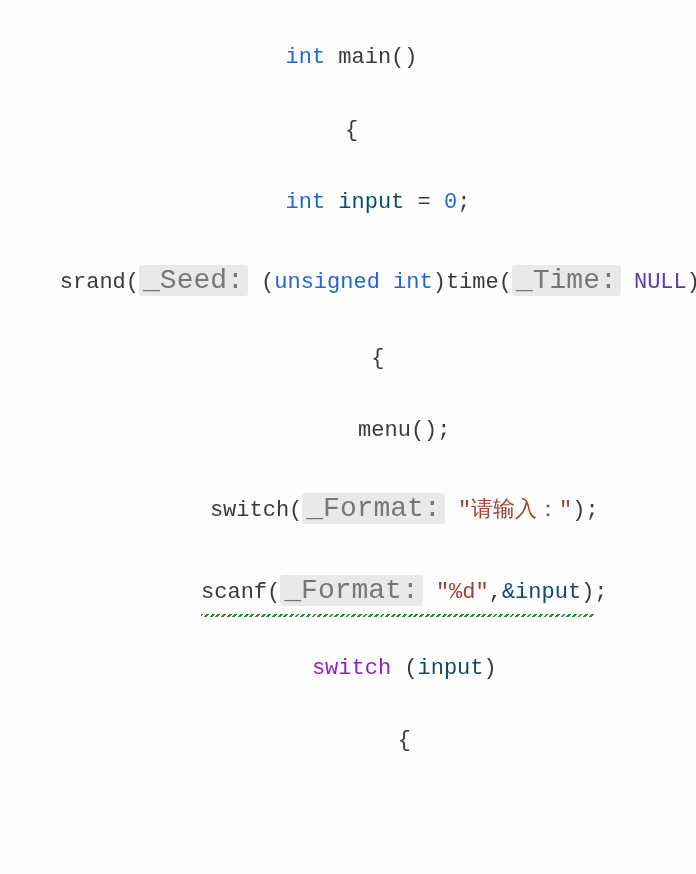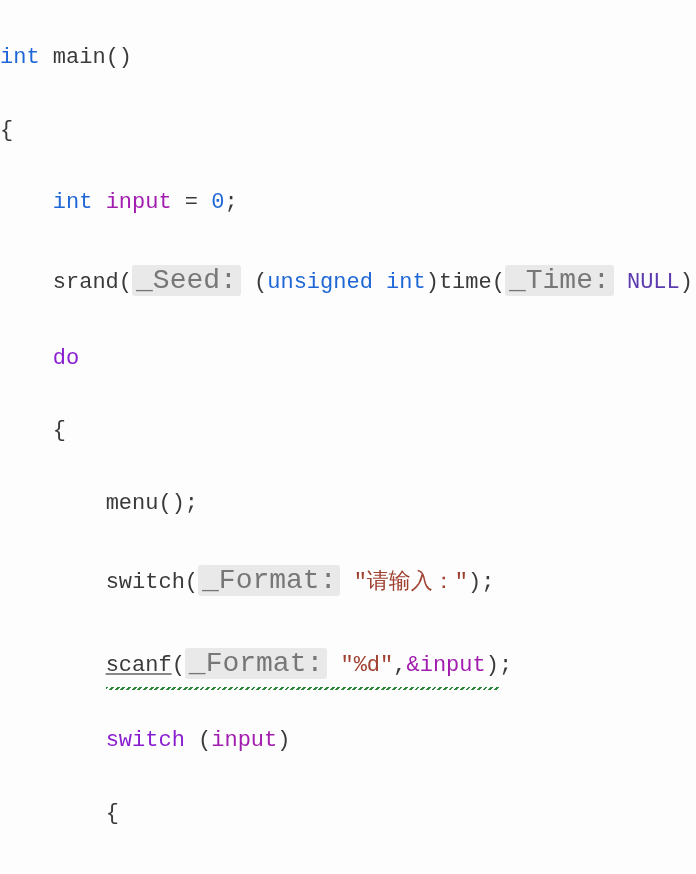--- a/index.html
+++ b/index.html
@@ -12,25 +12,26 @@
     color: #3a3a3a;
     width: 696px;
   }
   .code {
     padding: 4px 0 4px 0px;
     white-space: pre;
   }
   .line {
     display: block;
     position: relative;
-    padding-left: 0px;
+    padding-left: 7px;
+    text-align: center;
   }
   .kw-type   { color: #1f67d6; }  
   .kw-ctrl   { color: #8a1fd1; }  
-  .ident     { color: #a21caf; }
+  .ident     { color: #0c4a6e; }
   .fn        { color: #3a3a3a; }
   .num       { color: #1f67d6; }
   .paren     { color: #3a3a3a; }
   .bracket   { color: #3a3a3a; }
   .semicolon { color: #3a3a3a; }
   .null      { color: #5b3bae; margin-top: 8px; }
   .string    { color: #a04030; }
   .hint {
     background: #e9e9e9;
     color: #777;
@@ -43,33 +44,31 @@
     display: inline-block;
   }
   .squiggle::after {
     content: "";
     position: absolute;
     left: 0; right: 0; bottom: -3px;
     height: 3px;
     background: repeating-linear-gradient(135deg,#2a8a3a 0 2px,transparent 2px 4px);
   }
   .underline-dark {
-    text-decoration: underline;
     text-decoration-color: #888;
   }
 </style>
 </head>
 <body>
 
 <div class="code">
 <span class="line"><span class="kw-type">int</span> <span class="fn">main</span><span class="paren">()</span></span>
 <span class="line"><span class="bracket">{</span></span>
 <span class="line">    <span class="kw-type">int</span> <span class="ident">input</span> = <span class="num">0</span><span class="semicolon">;</span></span>
 <span class="line">    <span class="fn">srand</span><span class="paren">(</span><span class="hint">_Seed:</span> <span class="paren">(</span><span class="kw-type">unsigned</span> <span class="kw-type">int</span><span class="paren">)</span><span class="fn">time</span><span class="paren">(</span><span class="hint">_Time:</span> <span class="null">NULL</span><span class="paren">))</span><span class="semicolon">;</span></span>
-<span class="line">    <span class="kw-ctrl">do</span></span>
 <span class="line">    <span class="bracket">{</span></span>
 <span class="line">        <span class="fn">menu</span><span class="paren">()</span><span class="semicolon">;</span></span>
 <span class="line">        <span class="fn">switch</span><span class="paren">(</span><span class="hint">_Format:</span> <span class="string">"请输入："</span><span class="paren">)</span><span class="semicolon">;</span></span>
 <span class="line">        <span class="squiggle"><span class="fn underline-dark">scanf</span><span class="paren">(</span><span class="hint">_Format:</span> <span class="string">"%d"</span>,<span class="ident">&amp;input</span><span class="paren">)</span></span><span class="semicolon">;</span></span>
 <span class="line">        <span class="kw-ctrl">switch</span> <span class="paren">(</span><span class="ident">input</span><span class="paren">)</span></span>
 <span class="line">        <span class="bracket">{</span></span>
 
 
 
 

